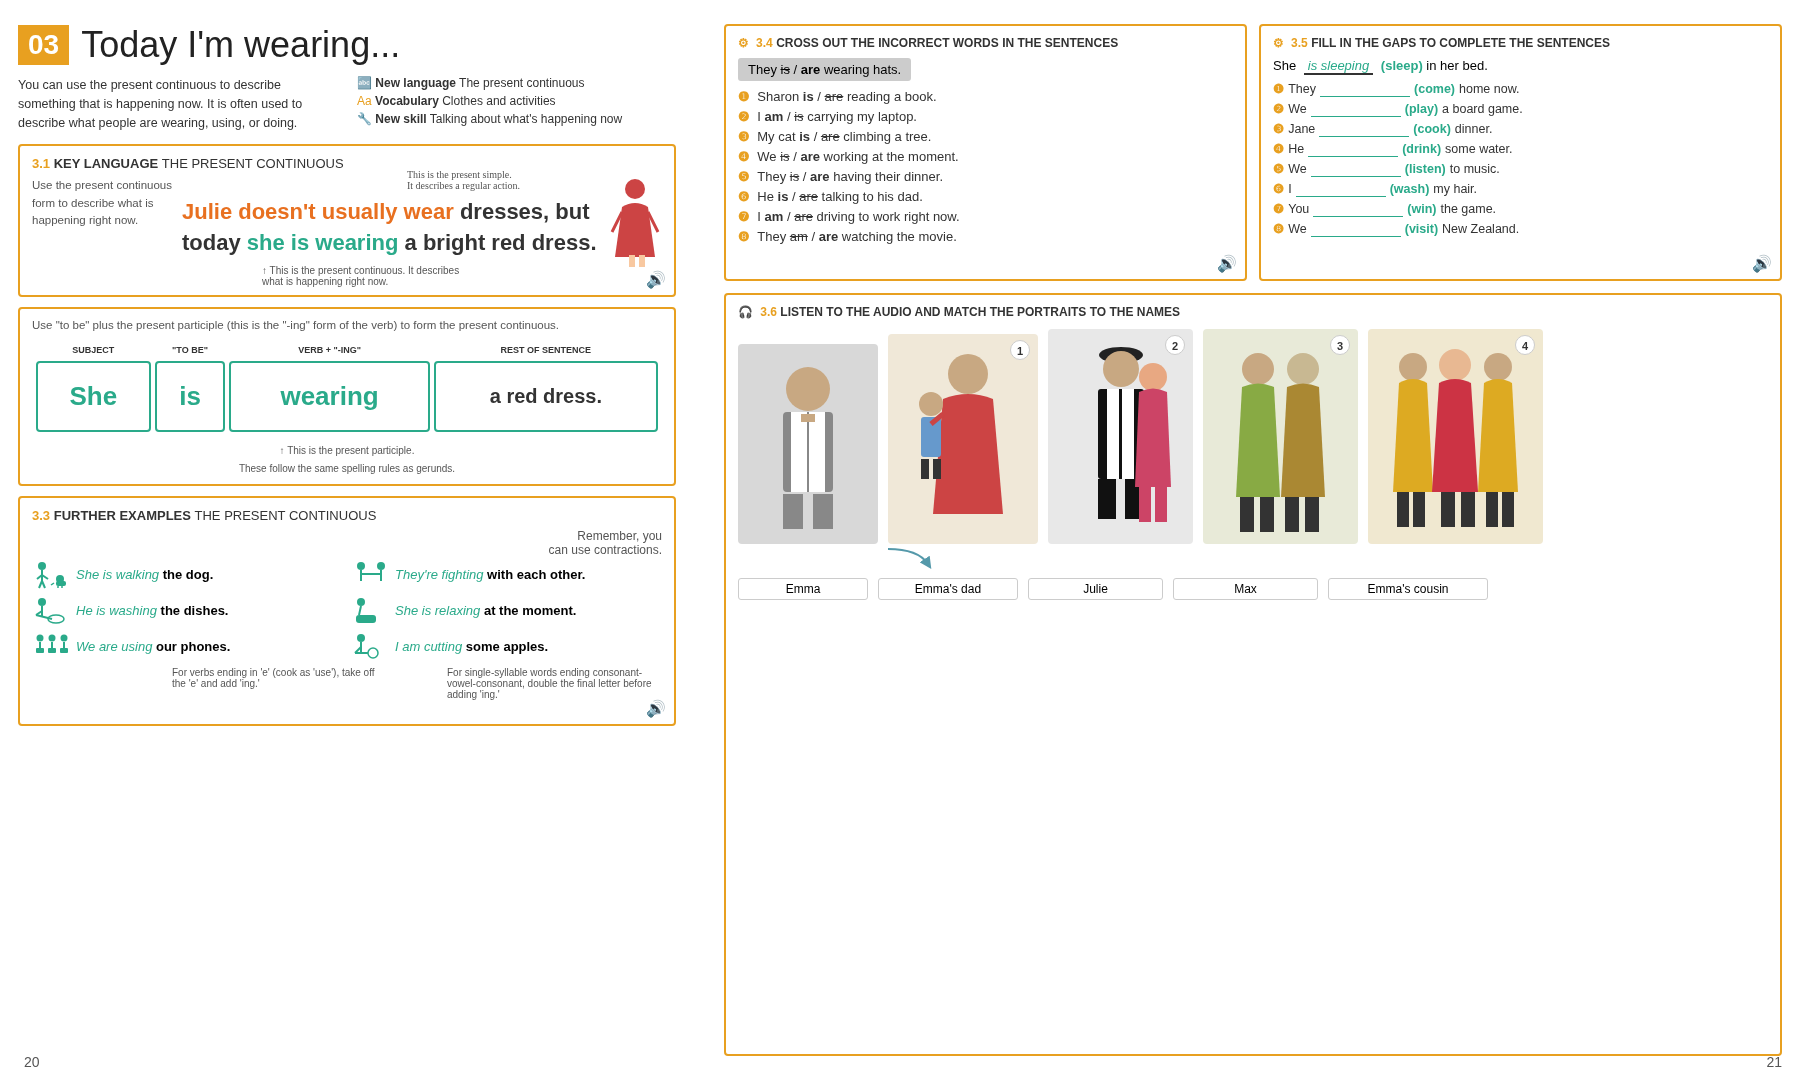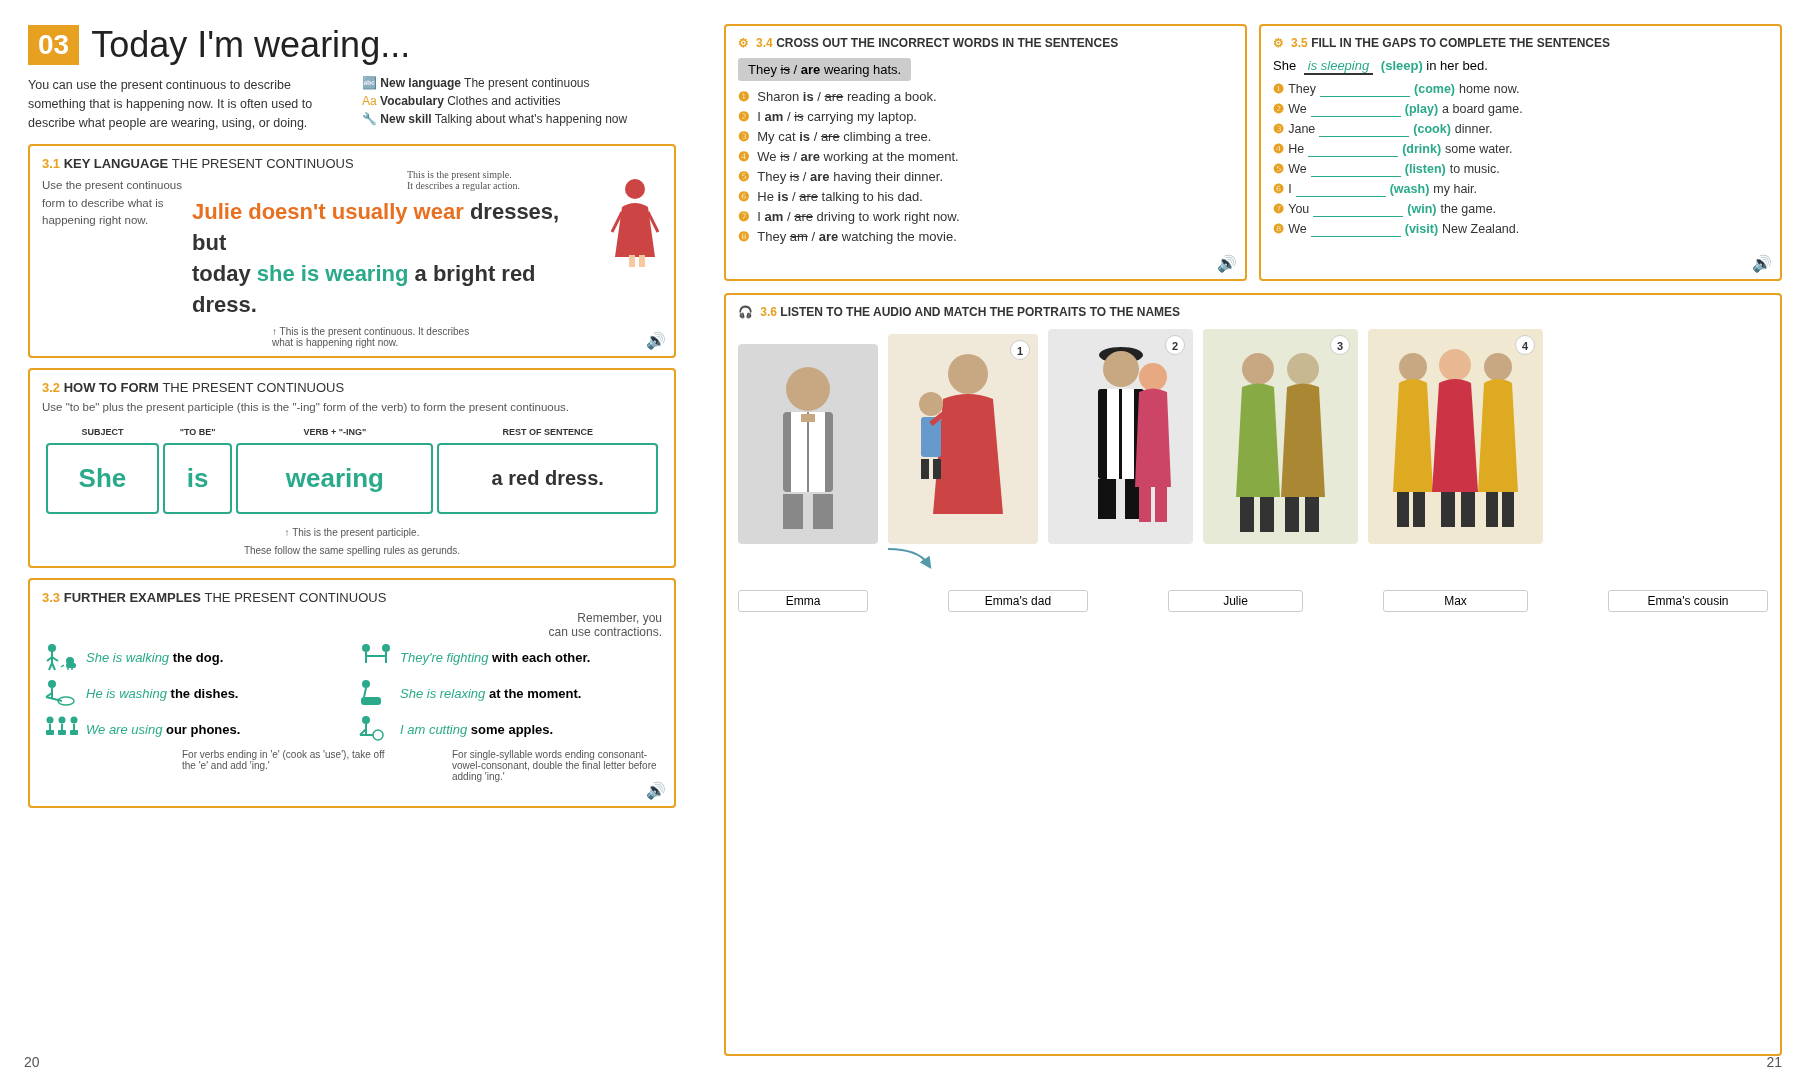--- a/index.html
+++ b/index.html
@@ -6,21 +6,21 @@
     body {
       font-family: Arial, sans-serif;
       background: #fff;
       width: 1806px;
       height: 1080px;
       overflow: hidden;
       display: flex;
     }
     .page-left {
       width: 700px;
-      padding: 24px 24px 16px 28px;
+      padding: 24px 24px 16px 18px;
       background: #fff;
       flex-shrink: 0;
       position: relative;
     }
     .page-right {
       flex: 1;
       padding: 24px 24px 24px 24px;
       background: #fff;
       display: flex;
       flex-direction: column;
@@ -345,25 +345,20 @@
           <line x1="41" y1="35" x2="51" y2="55" stroke="#c44" stroke-width="3"></line>
           <rect x="22" y="78" width="6" height="12" fill="#f8c8a0"></rect>
           <rect x="32" y="78" width="6" height="12" fill="#f8c8a0"></rect>
         </svg>
       </div>
     </div>
     <div class="sound-icon">🔊</div>
   </div>
 
   <div class="section-box section-3-2">
-    <div class="section-header">
-      <span class="section-num">3.2 </span>
-      <span class="section-label">HOW TO FORM </span>
-      <span class="section-title">THE PRESENT CONTINUOUS</span>
-    </div>
     <div style="font-size:11.5px; color:#555; margin-bottom:8px;">Use "to be" plus the present participle (this is the "-ing" form of the verb) to form the present continuous.</div>
     <table class="form-table">
       <thead>
         <tr>
           <th>SUBJECT</th>
           <th>"TO BE"</th>
           <th>VERB + "-ING"</th>
           <th>REST OF SENTENCE</th>
         </tr>
       </thead>
@@ -741,21 +736,21 @@
       <svg width="200" height="30" style="position:absolute; left:100px; top:0;">
         <path d="M 50 5 Q 80 5 90 20" stroke="#5599aa" stroke-width="2" fill="none" marker-end="url(#arr)"></path>
         <defs>
           <marker id="arr" markerWidth="6" markerHeight="6" refX="3" refY="3" orient="auto">
             <path d="M0,0 L6,3 L0,6 Z" fill="#5599aa"></path>
           </marker>
         </defs>
       </svg>
     </div>
 
-    <div class="names-row" style="margin-top:16px;justify-content:space-between;">
+    <div class="names-row" style="margin-top:4px;">
       <div class="name-label" style="width:130px; text-align:center;">Emma</div>
       <div class="name-label" style="width:140px; text-align:center;">Emma's dad</div>
       <div class="name-label" style="width:135px; text-align:center;">Julie</div>
       <div class="name-label" style="width:145px; text-align:center;">Max</div>
       <div class="name-label" style="width:160px; text-align:center;">Emma's cousin</div>
     </div>
   </div>
 
   <div class="page-num" style="right:24px; bottom:10px; position:absolute;">21</div>
 </div>

